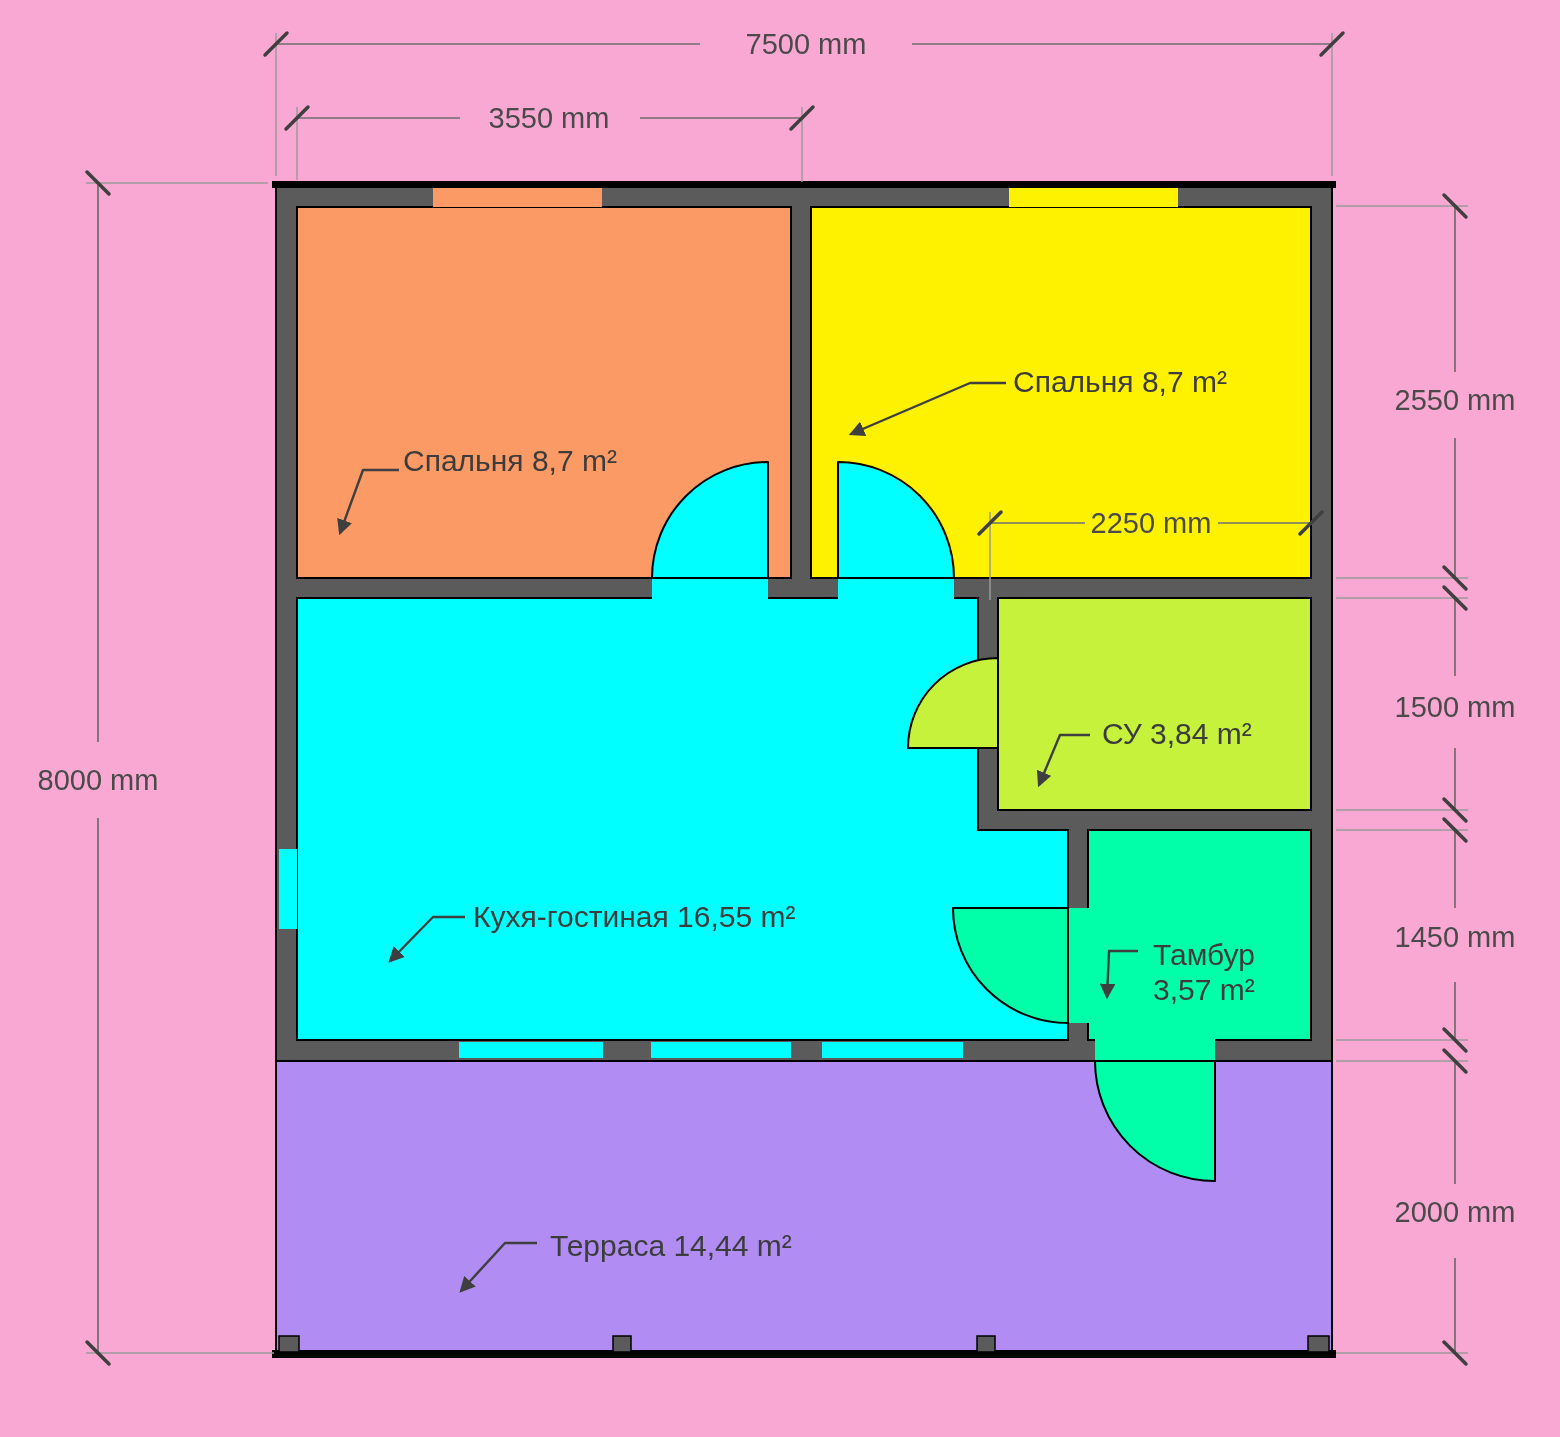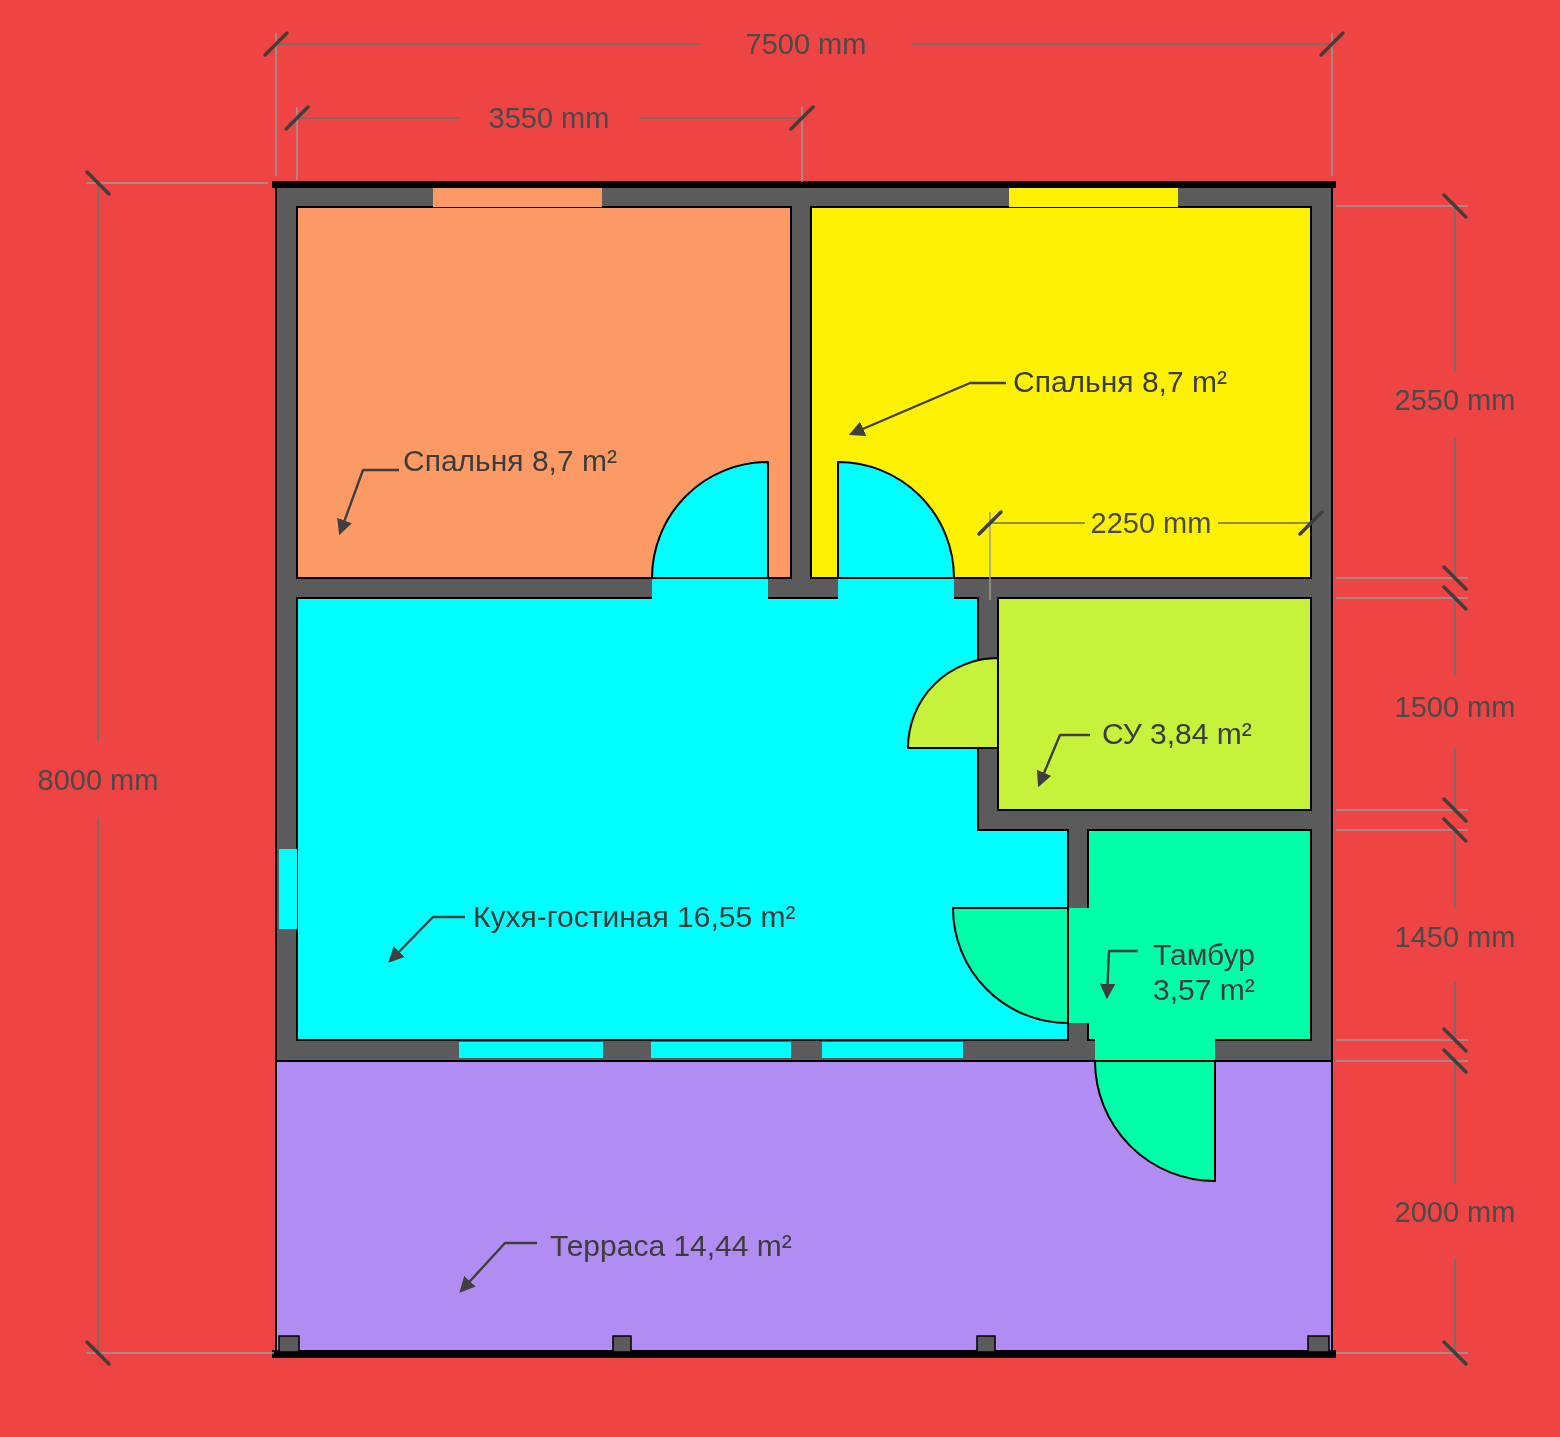--- a/index.html
+++ b/index.html
@@ -1,16 +1,16 @@
 <!DOCTYPE html>
 <html><head>
 <meta charset="utf-8">
 <style>
   html,body{margin:0;padding:0;background:#ffffff;}
-  .stage{width:1560px;height:1437px;position:relative;background:#ef4444;}
+  .stage{width:1560px;height:1437px;position:relative;background:#f9a8d4;}
   svg text{font-family:"Liberation Sans",sans-serif;}
   .dimtext{font-size:29px;}
   .labeltext{font-size:30px;}
   .ext{stroke:#9a9a9a;stroke-width:1.5;fill:none;}
   .dim{stroke:#6e6e6e;stroke-width:1.7;fill:none;}
   .tick{stroke:#3f3f3f;stroke-width:3.5;fill:none;stroke-linecap:round;}
   .leader{stroke:#3f3f3f;stroke-width:2.4;fill:none;stroke-linejoin:round;}
   .roomshape{stroke:#000000;stroke-width:2;}
   .doorshape{stroke:#000000;stroke-width:2;stroke-linejoin:round;}
   .post{stroke:#000000;stroke-width:1.5;}

